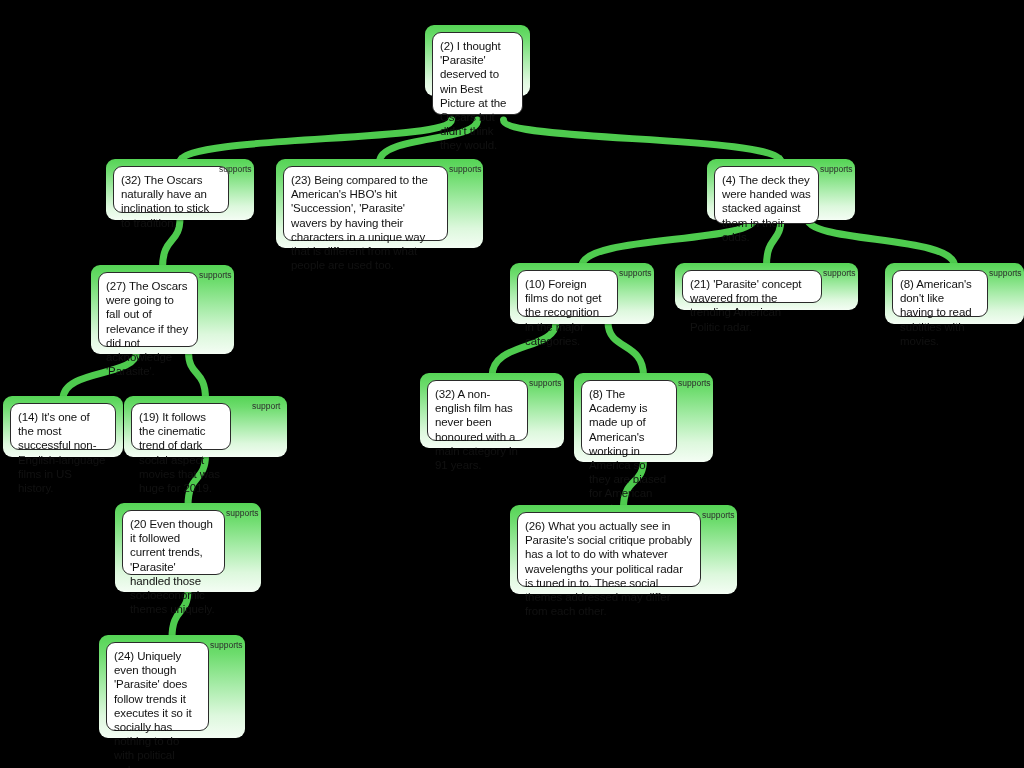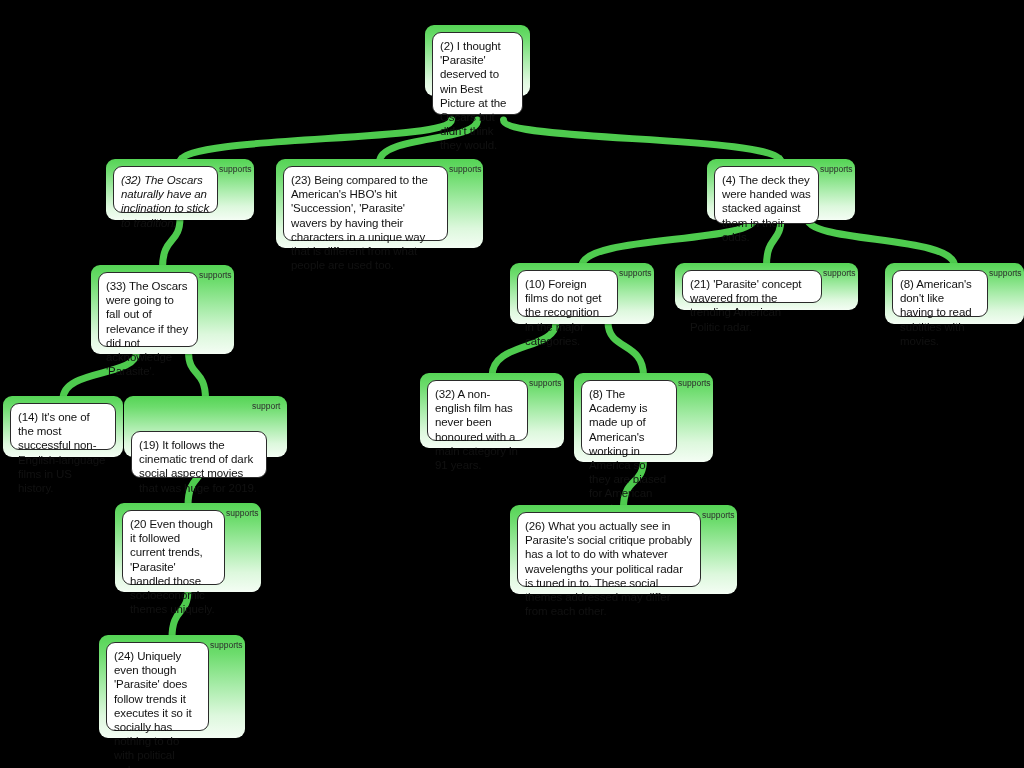--- a/index.html
+++ b/index.html
@@ -75,64 +75,64 @@
       <polygon points="486,378 492,369 498,378" fill="#4ecb4e"></polygon>
       <path d="M 608 322 C 608 350.95, 643.5 341.15, 643.5 376" stroke="#4ecb4e" stroke-width="7" stroke-linecap="round" fill="none"></path>
       <polygon points="637.5,378 643.5,369 649.5,378" fill="#4ecb4e"></polygon>
       <path d="M 643.5 460 C 643.5 485.65, 623.5 477.05, 623.5 508" stroke="#4ecb4e" stroke-width="7" stroke-linecap="round" fill="none"></path>
       <polygon points="617.5,510 623.5,501 629.5,510" fill="#4ecb4e"></polygon>
     </svg>
 <div class="node" style="left: 425px; top: 25px; width: 105px; height: 71px;">
       <div class="card" style="width: 91px; height: 83px;">(2) I thought 'Parasite' deserved to win Best Picture at the Oscars but didn't think they would.</div>
     </div>
     <div class="node" style="left: 106px; top: 159px; width: 148px; height: 61px;">
-      <div class="card" style="width: 105px; height: 47px; font-style: italic;">(32) The Oscars naturally have an inclination to stick to tradition.</div>
+      <div class="card" style="width: 116px; height: 47px;">(32) The Oscars naturally have an inclination to stick to tradition.</div>
       <div class="reltag" style="left: 113px;">supports</div>
     </div>
     <div class="node" style="left: 276px; top: 159px; width: 207px; height: 89px;">
       <div class="card" style="width: 165px; height: 75px;">(23) Being compared to the American's HBO's hit 'Succession', 'Parasite' wavers by having their characters in a unique way that is different from what people are used too.</div>
       <div class="reltag" style="left: 173px;">supports</div>
     </div>
     <div class="node" style="left: 707px; top: 159px; width: 148px; height: 61px;">
       <div class="card" style="width: 105px; height: 58px;">(4) The deck they were handed was stacked against them in their odds.</div>
       <div class="reltag" style="left: 113px;">supports</div>
     </div>
     <div class="node" style="left: 91px; top: 265px; width: 143px; height: 89px;">
-      <div class="card" style="width: 100px; height: 75px;">(33) The Oscars were going to fall out of relevance if they did not acknowledge 'Parasite'.</div>
+      <div class="card" style="width: 100px; height: 75px;">(27) The Oscars were going to fall out of relevance if they did not acknowledge 'Parasite'.</div>
       <div class="reltag" style="left: 108px;">supports</div>
     </div>
     <div class="node" style="left: 510px; top: 263px; width: 144px; height: 61px;">
       <div class="card" style="width: 101px; height: 47px;">(10) Foreign films do not get the recognition in the major categories.</div>
       <div class="reltag" style="left: 109px;">supports</div>
     </div>
     <div class="node" style="left: 675px; top: 263px; width: 183px; height: 47px;">
       <div class="card" style="width: 140px; height: 33px;">(21) 'Parasite' concept wavered from the trending American Politic radar.</div>
       <div class="reltag" style="left: 148px;">supports</div>
     </div>
     <div class="node" style="left: 885px; top: 263px; width: 139px; height: 61px;">
       <div class="card" style="width: 96px; height: 47px;">(8) American's don't like having to read subtitles with movies.</div>
       <div class="reltag" style="left: 104px;">supports</div>
     </div>
     <div class="node" style="left: 3px; top: 396px; width: 120px; height: 61px;">
       <div class="card" style="width: 106px; height: 47px;">(14) It's one of the most successful non-English-language films in US history.</div>
     </div>
     <div class="node" style="left: 124px; top: 396px; width: 163px; height: 61px;">
-      <div class="card" style="width: 136px; height: 47px; margin-top: 28px;">(19) It follows the cinematic trend of dark social aspect movies that was huge for 2019.</div>
+      <div class="card" style="width: 100px; height: 47px;">(19) It follows the cinematic trend of dark social aspect movies that was huge for 2019.</div>
       <div class="reltag" style="left: 128px; text-align: center;">support</div>
     </div>
     <div class="node" style="left: 420px; top: 373px; width: 144px; height: 75px;">
       <div class="card" style="width: 101px; height: 61px;">(32) A non-english film has never been honoured with a main category in 91 years.</div>
       <div class="reltag" style="left: 109px;">supports</div>
     </div>
     <div class="node" style="left: 574px; top: 373px; width: 139px; height: 89px;">
       <div class="card" style="width: 96px; height: 75px;">(8) The Academy is made up of American's working in America so they are biased for American movies.</div>
       <div class="reltag" style="left: 104px;">supports</div>
     </div>
     <div class="node" style="left: 115px; top: 503px; width: 146px; height: 89px;">
-      <div class="card" style="width: 103px; height: 75px;">(20 Even though it followed current trends, 'Parasite' handled those socioeconomic themes uniquely.</div>
+      <div class="card" style="width: 103px; height: 65px;">(20 Even though it followed current trends, 'Parasite' handled those socioeconomic themes uniquely.</div>
       <div class="reltag" style="left: 111px;">supports</div>
     </div>
     <div class="node" style="left: 510px; top: 505px; width: 227px; height: 89px;">
       <div class="card" style="width: 184px; height: 75px;">(26) What you actually see in Parasite's social critique probably has a lot to do with whatever wavelengths your political radar is tuned in to. These social themes addressed may differ from each other.</div>
       <div class="reltag" style="left: 192px;">supports</div>
     </div>
     <div class="node" style="left: 99px; top: 635px; width: 146px; height: 103px;">
       <div class="card" style="width: 103px; height: 89px;">(24) Uniquely even though 'Parasite' does follow trends it executes it so it socially has nothing to do with political radar.</div>
       <div class="reltag" style="left: 111px;">supports</div>
     </div>

